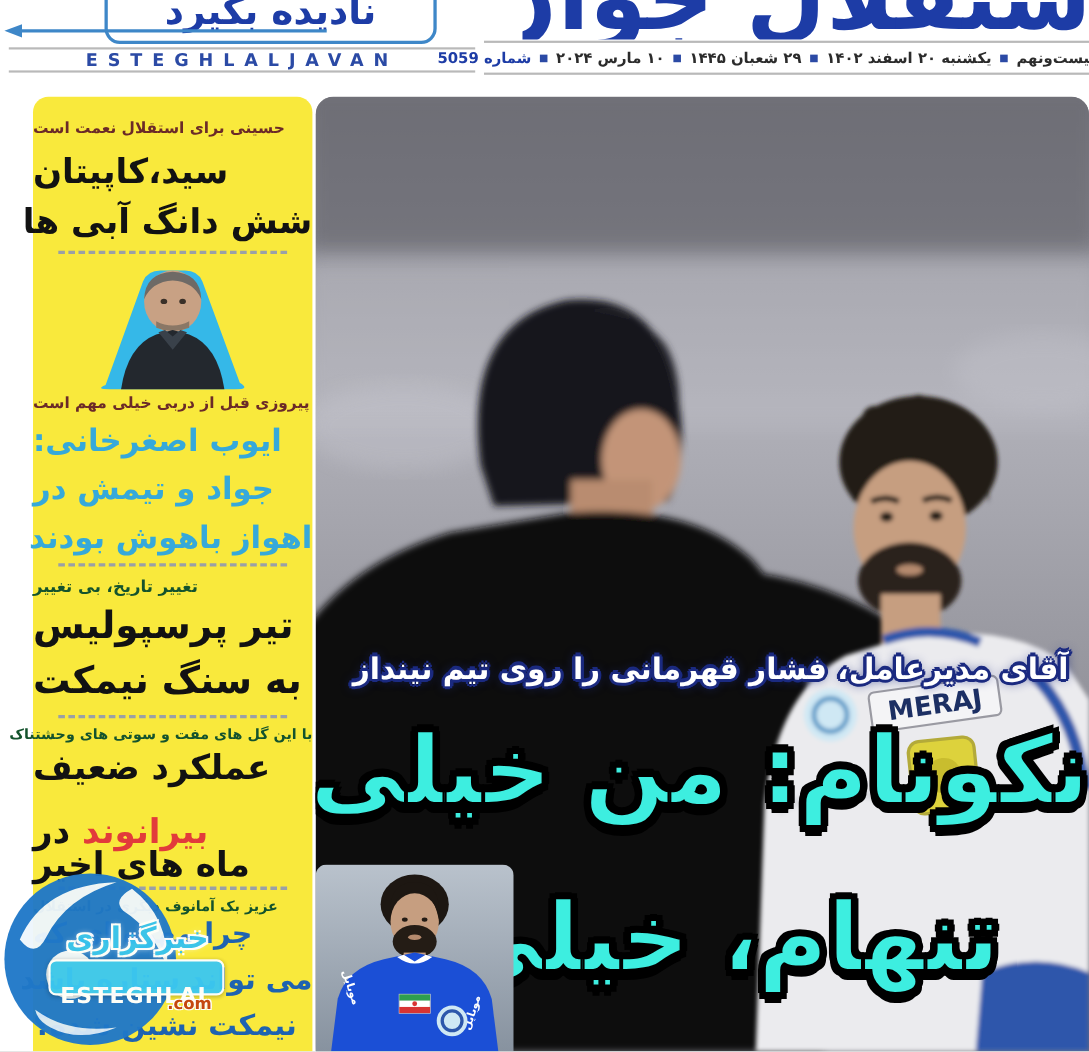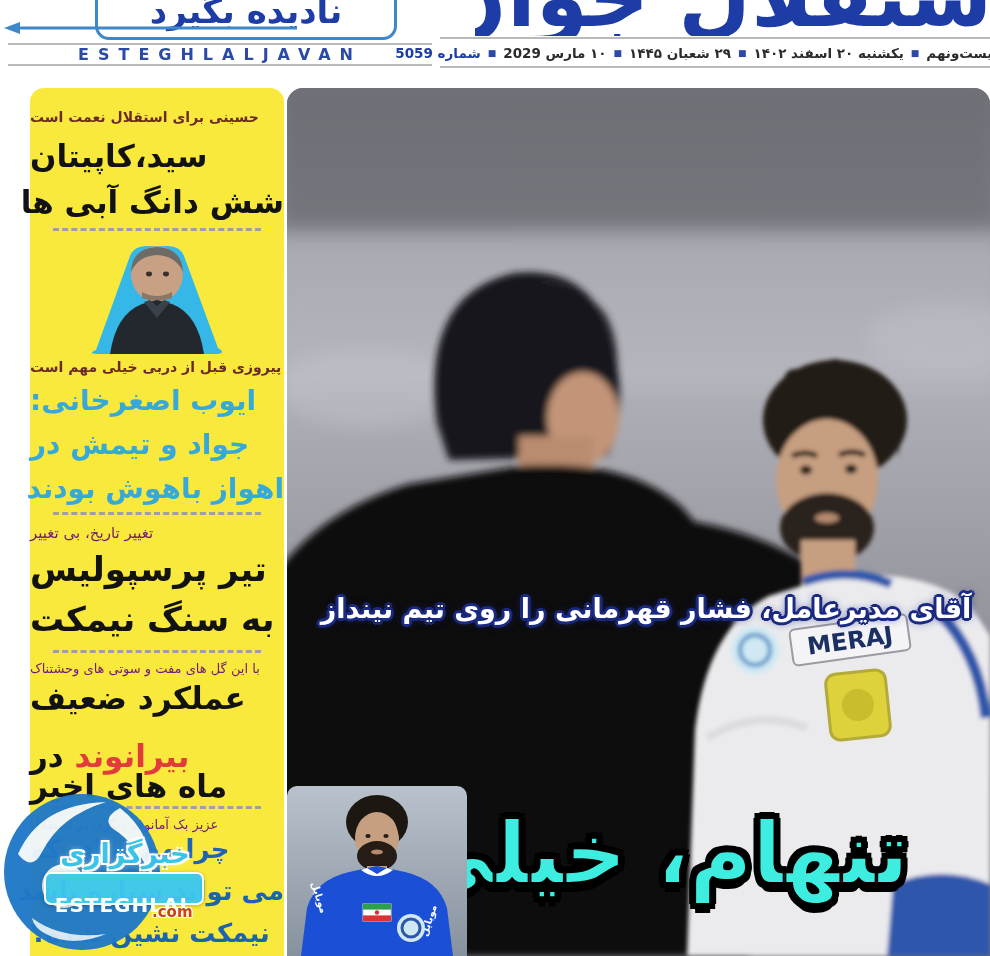--- a/index.html
+++ b/index.html
@@ -36,21 +36,21 @@
   }
   .dateline .sep{color:#2b4aa5;font-size:9px;}
   .dateline .issue{color:#1d3ca6;}
   
   .sidebar{
     position:absolute;left:30px;top:88px;width:254px;height:868px;
     background:#f9e93c;border-radius:14px 14px 0 0;
   }
   .sb{position:absolute;left:0;width:100%;text-align:left;direction:rtl;line-height:1.05;white-space:nowrap;}
   .kick-maroon{font-size:14px;font-weight:bold;color:#6b2a28;}
-  .kick-red{font-size:13px;font-weight:normal;color:#701a75;}
+  .kick-red{font-size:13px;font-weight:bold;color:#14532d;}
   .big-black{font-size:31px;font-weight:bold;color:#121212;}
   .big-cyan{font-size:28px;font-weight:bold;color:#36a9da;}
   .big-blue{font-size:26px;font-weight:bold;color:#1e63b0;}
   .red-word{color:#e23b3b;}
   .divider{position:absolute;left:9%;width:82%;border-top:3px dashed #9aa0a6;}
   .sb-photo{position:absolute;left:42px;top:152px;width:170px;height:114px;}
   
   .main-photo{
     position:absolute;left:287px;top:88px;width:703px;height:868px;
     border-radius:16px 16px 0 0;overflow:hidden;background:#96969c;
@@ -115,21 +115,21 @@
   <div class="rule rule-l2"></div>
 
   <div class="rule rule-r1"></div>
   <div class="dateline">
     <span>سال بیست‌ونهم</span>
     <span class="sep">■</span>
     <span>یکشنبه ۲۰ اسفند ۱۴۰۲</span>
     <span class="sep">■</span>
     <span>۲۹ شعبان ۱۴۴۵</span>
     <span class="sep">■</span>
-    <span>۱۰ مارس 2029</span>
+    <span>۱۰ مارس ۲۰۲۴</span>
     <span class="sep">■</span>
     <span class="issue">شماره 5059</span>
   </div>
   <div class="rule rule-r2"></div>
 
   <div class="sidebar">
 
     <div class="sb kick-maroon" style="top:22px">حسینی برای استقلال نعمت است</div>
     <div class="sb big-black" style="top:52px">سید،کاپیتان</div>
     <div class="sb big-black" style="top:98px">شش دانگ آبی ها</div>
@@ -231,20 +231,21 @@
       </g>
       <g transform="rotate(-8 562 552)">
         <rect x="504" y="534" width="118" height="36" rx="5" fill="#f4f4f6" stroke="#9a9aa2" stroke-width="2"></rect>
         <text x="563" y="561" text-anchor="middle" font-family="DejaVu Sans,sans-serif" font-size="24" font-weight="bold" fill="#1c2f63">MERAJ</text>
       </g>
       <rect x="541" y="584" width="60" height="66" rx="10" fill="#ddd23c" stroke="#b3aa39" stroke-width="3" transform="rotate(-6 571 617)"></rect>
       <circle cx="571" cy="617" r="16" fill="#c9bd2e" transform="rotate(-6 571 617)"></circle>
     </svg>
 
     <div class="photo-kicker">آقای مدیرعامل، فشار قهرمانی را روی تیم نینداز</div>
+    <div class="headline headline-1">نکونام: من خیلی</div>
     <div class="headline headline-2">تنهام، خیلی!</div>
 
     <svg class="inset-photo" width="180" height="170" viewBox="0 0 180 170">
       <defs>
         <linearGradient id="ibg" x1="0" y1="0" x2="0" y2="1">
           <stop offset="0" stop-color="#b9c2cc"></stop>
             <stop offset="1" stop-color="#87929f"></stop>
         </linearGradient>
       </defs>
       <rect width="180" height="170" fill="url(#ibg)"></rect>

